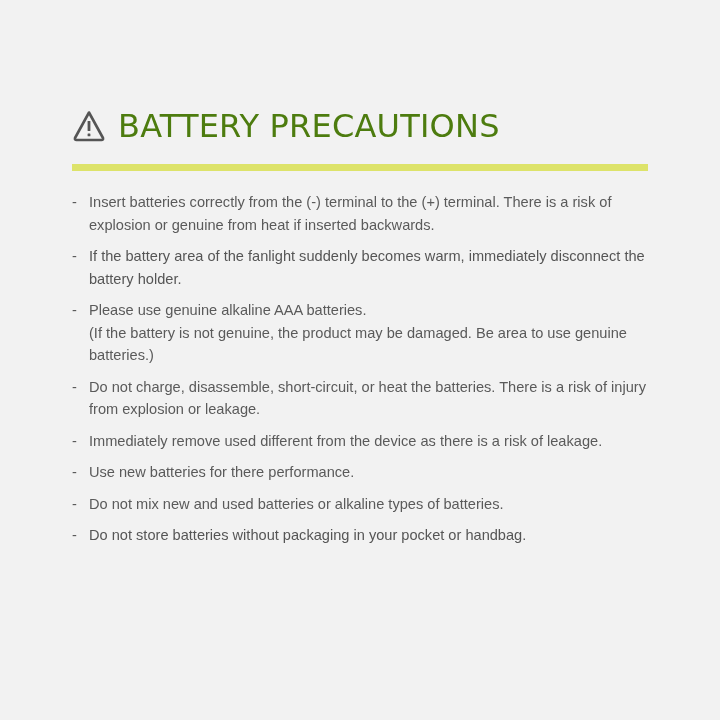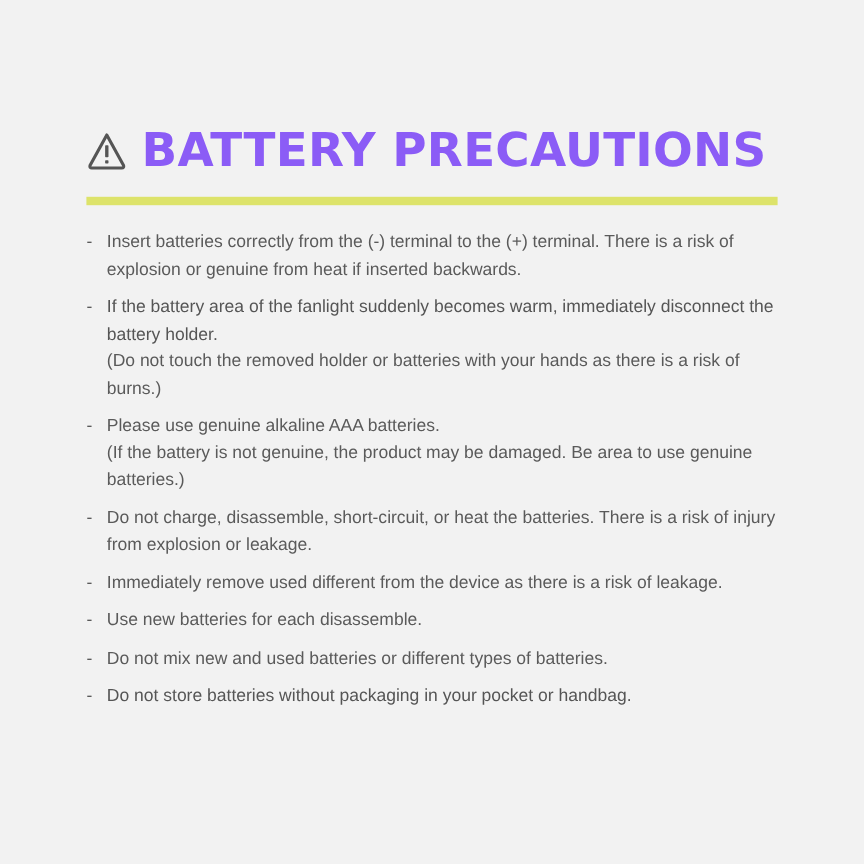--- a/index.html
+++ b/index.html
@@ -27,24 +27,24 @@
       align-items: center;
     }
     .warn-icon {
       width: 34px;
       height: 34px;
       margin-right: 12px;
       display: inline-block;
     }
     .title {
       font-family: "DejaVu Sans", "Liberation Sans", sans-serif;
-      font-weight: bold;
-      font-size: 39px;
+      font-weight: normal;
+      font-size: 32px;
       letter-spacing: 0.2px;
-      color: #8b5cf6;
+      color: #4d7c0f;
       line-height: 40px;
     }
     .accent-bar {
       position: absolute;
       left: 72px;
       top: 164px;
       width: 576px;
       height: 7px;
       background: #dde36a;
     }
@@ -99,42 +99,41 @@
   <div class="accent-bar"></div>
 
   <ul class="list">
     <li class="item">
       <span class="dash">-</span>
       <span class="main">Insert batteries correctly from the (-) terminal to the (+) terminal. There is a risk of explosion or genuine from heat if inserted backwards.</span>
     </li>
     <li class="item bold">
       <span class="dash">-</span>
       <span class="main">If the battery area of the fanlight suddenly becomes warm, immediately disconnect the battery holder.</span>
-      <span class="note">(Do not touch the removed holder or batteries with your hands as there is a risk of burns.)</span>
     </li>
     <li class="item">
       <span class="dash">-</span>
       <span class="main">Please use genuine alkaline AAA batteries.</span>
       <span class="note">(If the battery is not genuine, the product may be damaged. Be area to use genuine batteries.)</span>
     </li>
     <li class="item">
       <span class="dash">-</span>
       <span class="main">Do not charge, disassemble, short-circuit, or heat the batteries. There is a risk of injury from explosion or leakage.</span>
     </li>
     <li class="item">
       <span class="dash">-</span>
       <span class="main">Immediately remove used different from the device as there is a risk of leakage.</span>
     </li>
     <li class="item">
       <span class="dash">-</span>
-      <span class="main">Use new batteries for each disassemble.</span>
+      <span class="main">Use new batteries for there performance.</span>
     </li>
     <li class="item">
       <span class="dash">-</span>
-      <span class="main">Do not mix new and used batteries or different types of batteries.</span>
+      <span class="main">Do not mix new and used batteries or alkaline types of batteries.</span>
     </li>
     <li class="item bold">
       <span class="dash">-</span>
       <span class="main">Do not store batteries without packaging in your pocket or handbag.</span>
     </li>
   </ul>
 
 </div>
 
 </body></html>

